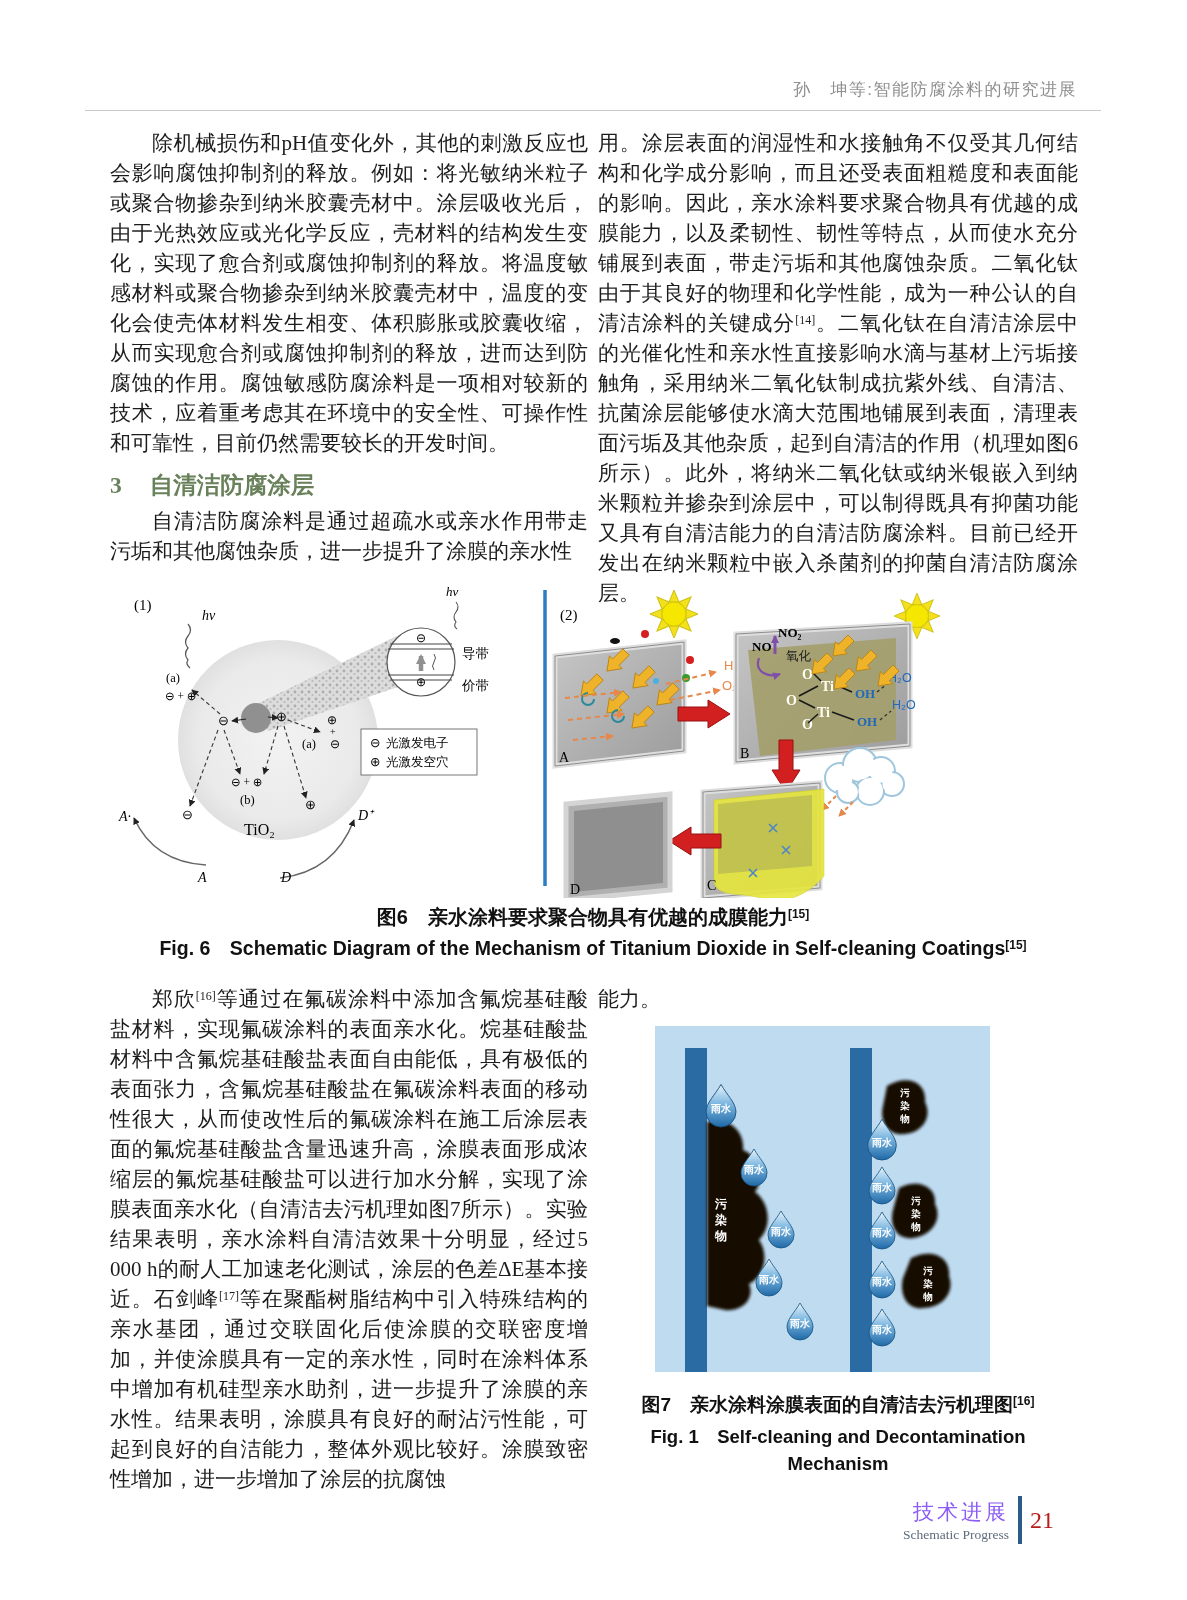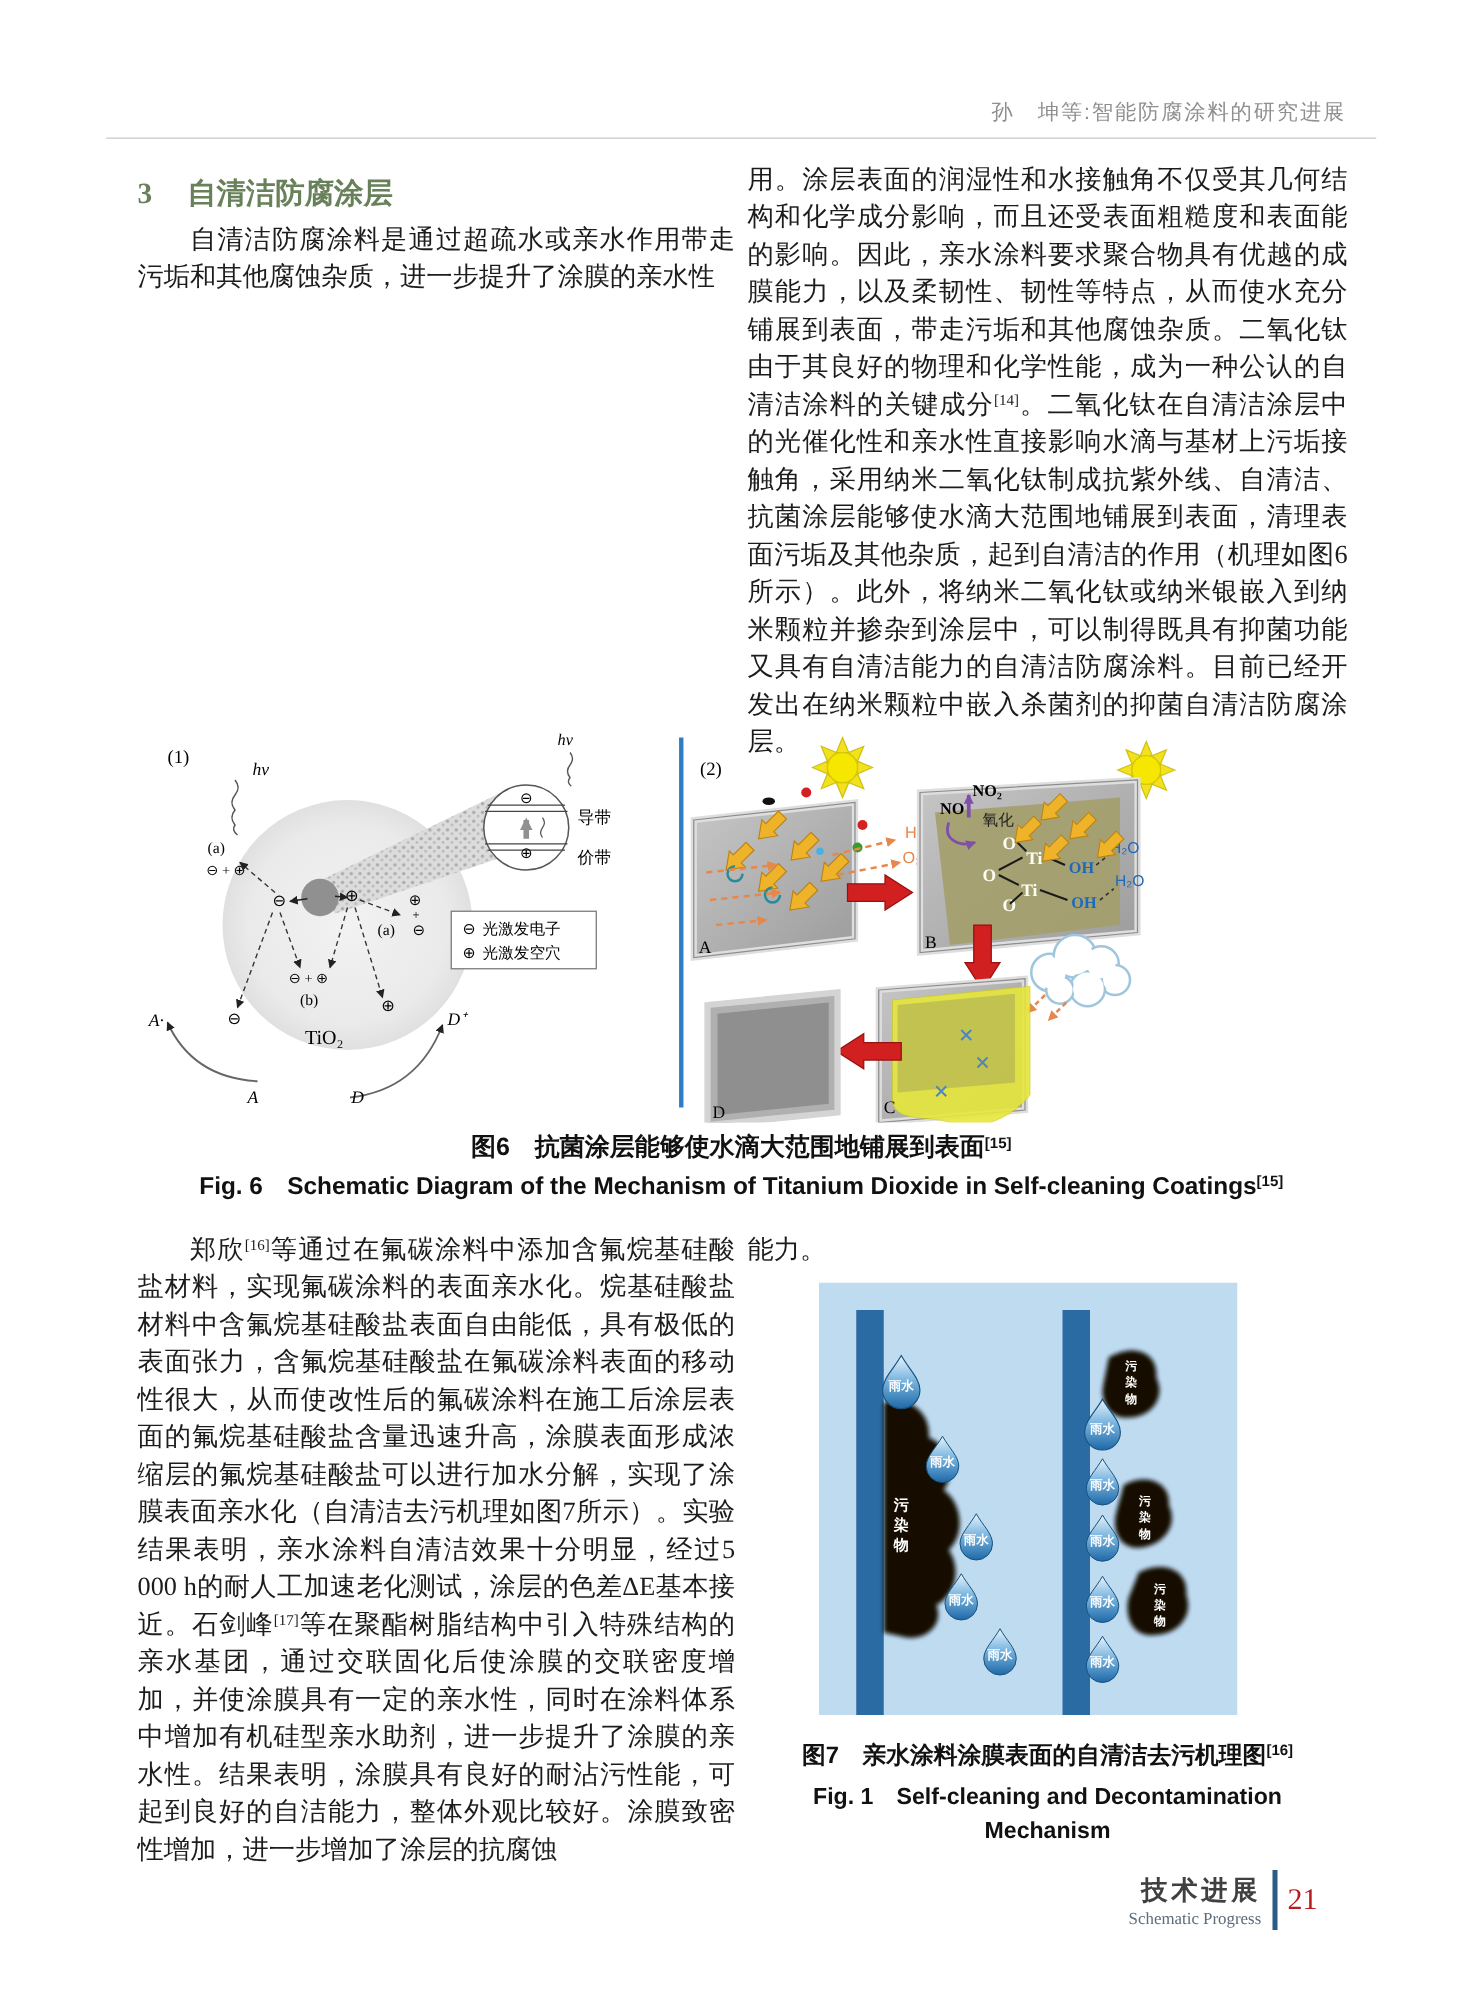--- a/index.html
+++ b/index.html
@@ -23,35 +23,36 @@
   #fig6 svg{display:block}
   #fig6cap{position:absolute;left:85px;top:904px;width:1016px;text-align:center}
   .capcn{font-family:"Liberation Sans",sans-serif;font-weight:bold;font-size:20px;color:#111}
   .capen{font-family:Liberation Sans, sans-serif;font-weight:bold;font-size:19.5px;margin-top:4px;color:#111}
   .fig7wrap{margin:12px 0 10px 57px;width:335px}
   .fig7caps{text-align:center;margin-top:4px}
   .fig7caps .capcn{font-size:19px}
   .fig7caps .capen{font-size:18.5px;margin-top:3px;line-height:27px}
   footer{position:absolute;top:1496px;right:133px;display:flex;align-items:center}
   .footer-labels{text-align:right;margin-right:9px}
-  .footer-cn{font-family:"Liberation Sans",sans-serif;font-weight:bold;font-size:21px;
-    color:#404040;letter-spacing:3px}
+  .footer-cn{font-family:"Liberation Sans",sans-serif;font-weight:normal;font-size:21px;
+    color:#8b5cf6;letter-spacing:3px}
   .footer-en{font-family:"Liberation Serif",serif;font-size:13.5px;color:#5d6b7a;margin-top:1px}
   .footer-bar{width:4px;height:48px;background:#2b5c85;margin-right:8px}
   .footer-page{font-family:Liberation Serif, serif;font-size:24px;color:#b91c1c}
   svg text{font-family:"Liberation Serif",serif}
   svg text.sans{font-family:"Liberation Sans",sans-serif}
 </style>
 </head>
 <body>
 
 <div class="running-title">孙　坤等:智能防腐涂料的研究进展</div>
 <div class="header-rule"></div>
 
 <div class="col" id="left1">
+  <p class="para"><span>除机械损伤和pH值变化外，其他的刺激反应也会影响腐蚀抑制剂的释放。例如：将光敏纳米粒子或聚合物掺杂到纳米胶囊壳材中。涂层吸收光后，由于光热效应或光化学反应，壳材料的结构发生变化，实现了愈合剂或腐蚀抑制剂的释放。将温度敏感材料或聚合物掺杂到纳米胶囊壳材中，温度的变化会使壳体材料发生相变、体积膨胀或胶囊收缩，从而实现愈合剂或腐蚀抑制剂的释放，进而达到防腐蚀的作用。腐蚀敏感防腐涂料是一项相对较新的技术，应着重考虑其在环境中的安全性、可操作性和可靠性，目前仍然需要较长的开发时间。</span></p>
   <h2 class="section-heading"><span class="num">3</span><span>自清洁防腐涂层</span></h2>
   <p class="para"><span>自清洁防腐涂料是通过超疏水或亲水作用带走污垢和其他腐蚀杂质，进一步提升了涂膜的亲水性</span></p>
 </div>
 
 <div class="col" id="right1">
   <p class="para cont"><span>用。涂层表面的润湿性和水接触角不仅受其几何结构和化学成分影响，而且还受表面粗糙度和表面能的影响。因此，亲水涂料要求聚合物具有优越的成膜能力，以及柔韧性、韧性等特点，从而使水充分铺展到表面，带走污垢和其他腐蚀杂质。二氧化钛由于其良好的物理和化学性能，成为一种公认的自清洁涂料的关键成分</span><sup class="ref">[14]</sup><span>。二氧化钛在自清洁涂层中的光催化性和亲水性直接影响水滴与基材上污垢接触角，采用纳米二氧化钛制成抗紫外线、自清洁、抗菌涂层能够使水滴大范围地铺展到表面，清理表面污垢及其他杂质，起到自清洁的作用（机理如图6所示）。此外，将纳米二氧化钛或纳米银嵌入到纳米颗粒并掺杂到涂层中，可以制得既具有抑菌功能又具有自清洁能力的自清洁防腐涂料。目前已经开发出在纳米颗粒中嵌入杀菌剂的抑菌自清洁防腐涂层。</span></p>
 </div>
 
 <div id="fig6">
 <svg width="952" height="320" viewBox="0 0 952 320" xmlns="http://www.w3.org/2000/svg">
@@ -283,21 +284,21 @@
     <g>
       <polygon points="448,226 552,216 552,312 448,322" fill="#b0b0b0" stroke="#d4d4d4" stroke-width="5"></polygon>
       <polygon points="456,233 545,224 545,305 456,314" fill="#8f8f8f"></polygon>
     </g>
     <text x="452" y="316" font-size="14">D</text>
   </g>
 </svg>
 </div>
 
 <div id="fig6cap">
-  <div class="capcn"><span>图6　抗菌涂层能够使水滴大范围地铺展到表面</span><sup class="ref">[15]</sup></div>
+  <div class="capcn"><span>图6　亲水涂料要求聚合物具有优越的成膜能力</span><sup class="ref">[15]</sup></div>
   <div class="capen"><span>Fig. 6　Schematic Diagram of the Mechanism of Titanium Dioxide in Self-cleaning Coatings</span><sup class="ref">[15]</sup></div>
 </div>
 
 <div class="col" id="left2">
   <p class="para"><span>郑欣</span><sup class="ref">[16]</sup><span>等通过在氟碳涂料中添加含氟烷基硅酸盐材料，实现氟碳涂料的表面亲水化。烷基硅酸盐材料中含氟烷基硅酸盐表面自由能低，具有极低的表面张力，含氟烷基硅酸盐在氟碳涂料表面的移动性很大，从而使改性后的氟碳涂料在施工后涂层表面的氟烷基硅酸盐含量迅速升高，涂膜表面形成浓缩层的氟烷基硅酸盐可以进行加水分解，实现了涂膜表面亲水化（自清洁去污机理如图7所示）。实验结果表明，亲水涂料自清洁效果十分明显，经过5 000 h的耐人工加速老化测试，涂层的色差ΔE基本接近。石剑峰</span><sup class="ref">[17]</sup><span>等在聚酯树脂结构中引入特殊结构的亲水基团，通过交联固化后使涂膜的交联密度增加，并使涂膜具有一定的亲水性，同时在涂料体系中增加有机硅型亲水助剂，进一步提升了涂膜的亲水性。结果表明，涂膜具有良好的耐沾污性能，可起到良好的自洁能力，整体外观比较好。涂膜致密性增加，进一步增加了涂层的抗腐蚀</span></p>
 </div>
 
 <div class="col" id="right2">
   <p class="para cont"><span>能力。</span></p>
 

